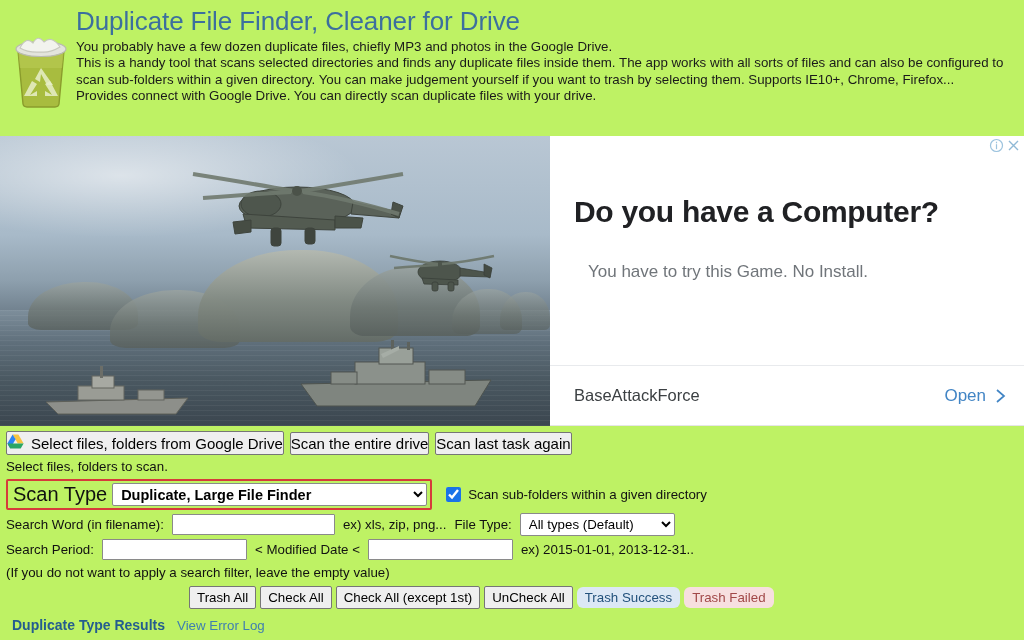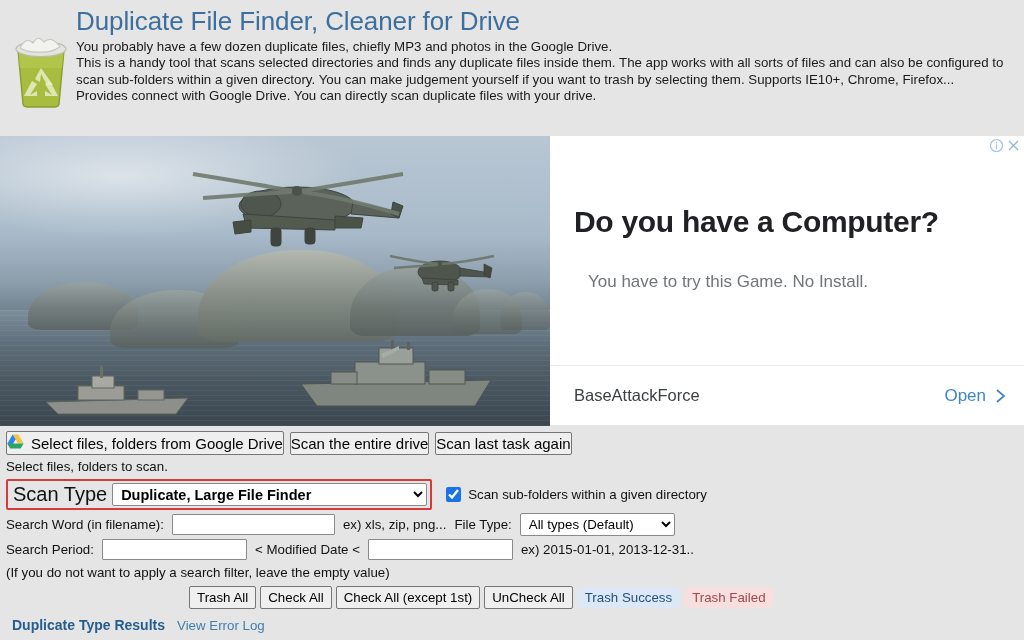--- a/index.html
+++ b/index.html
@@ -3,21 +3,21 @@
 <meta charset="utf-8">
 <style>
   * { box-sizing: border-box; }
   html, body {
     margin: 0; padding: 0;
     width: 1024px; height: 640px;
     background: #ffffff;
     font-family: "Liberation Sans", sans-serif;
     overflow: hidden;
   }
-  .page { position: relative; width: 1024px; height: 640px; background:#e5e5e5; }
+  .page { position: relative; width: 1024px; height: 640px; background:#bef264; }
 
   
   .header { display: flex; align-items: flex-start; padding: 6px 0 0 4px; height: 136px; }
   .trash-icon { width: 62px; flex: 0 0 62px; margin-top: 22px; margin-left: 6px; }
   .header-text { flex: 1 1 auto; padding-left: 4px; padding-right: 10px; }
   .app-title {
     color: #3c6f9e;
     font-size: 26px;
     font-weight: normal;
     line-height: 30px;
@@ -26,21 +26,21 @@
   }
   .desc { color: #1a1a1a; font-size: 13.3px; line-height: 16.4px; margin: 0; }
 
   
   .ad { position: relative; display: flex; width: 1024px; height: 290px;
         background: #fff; border-bottom: 1px solid #e6e6e6; }
   .ad-image { width: 550px; height: 290px; position: relative; overflow: hidden;
               background: linear-gradient(#b9c7d4 0%, #a8bac9 34%, #8d9fad 50%, #6d7d8a 62%, #55646f 78%, #414d57 100%); }
   .ad-right { flex: 1; position: relative; background: #ffffff; display:flex; flex-direction: column; }
   .ad-body { flex: 1; padding: 52px 0 0 24px; }
-  .ad-head { font-size: 30px; font-weight: bold; color: #202124; line-height: 36px; margin:16px 0 32px 0; letter-spacing:-0.3px;}
+  .ad-head { font-size: 30px; font-weight: bold; color: #202124; line-height: 36px; margin:6px 0 32px 0; letter-spacing:-0.3px;}
   .ad-sub { font-size: 17px; color: #70757a; margin:14px; }
   .ad-foot { height: 60px; border-top: 1px solid #e8eaed; display:flex; align-items:center;
              justify-content: space-between; padding: 0 18px 0 24px; }
   .ad-brand { font-size: 16.5px; color: #3c4043; }
   .ad-open { font-size: 17px; color: #4285c5; display:flex; align-items:center; gap:9px; cursor:pointer;}
   .ad-ctrls { position:absolute; top:2px; right:3px; display:flex; align-items:center; gap:2px; }
   .ad-ctrls svg { display:block; }
 
   
   .sky-haze { position:absolute; left:0; right:0; top:0; height:62%;

